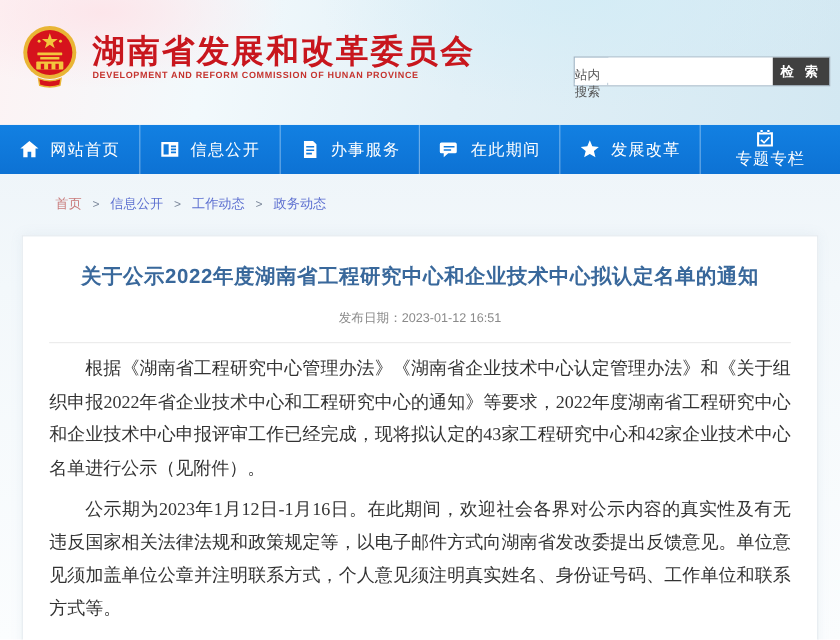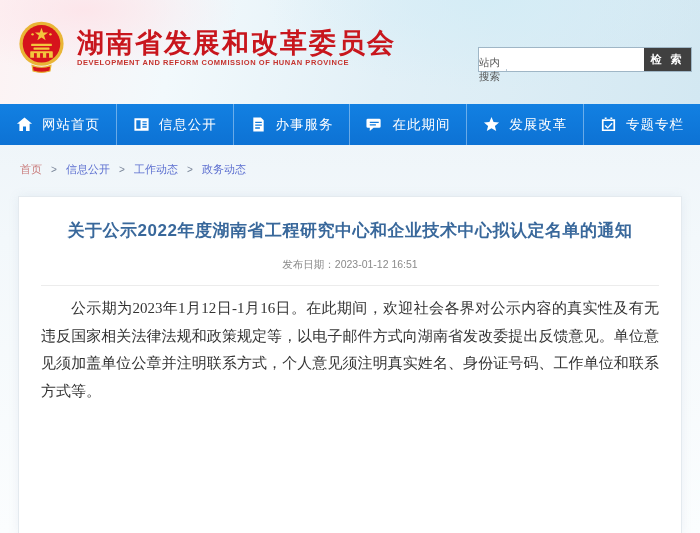--- a/index.html
+++ b/index.html
@@ -36,27 +36,27 @@
     font-size: 11px; font-weight: bold; letter-spacing: 3px; font-family: "Liberation Sans", sans-serif;
   }
 
   
   .main-nav { display: flex; height: 41px; background: linear-gradient(180deg, #1280e2 0%, #0d72d4 100%); }
   .nav-item {
     flex: 1; display: flex; align-items: center; justify-content: center;
     color: #fff; text-decoration: none; cursor: pointer;
     border-right: 1px solid rgba(255,255,255,0.38);
   }
-  .nav-item:last-child { border-right: none; }
+  .nav-item:last-child { border-right: none; flex-direction: column; }
   .nav-icon { display: flex; align-items: center; margin-right: 9px; }
   .nav-icon svg { width: 17px; height: 17px; fill: #fff; }
   .nav-label { font-size: 13.5px; letter-spacing: 1px; }
 
   
-  .breadcrumb { padding: 17px 0 0 20px; font-size: 11px; height: 51px; }
+  .breadcrumb { padding: 17px 0 0 46px; font-size: 11px; height: 51px; }
   .crumb { text-decoration: none; color: #5c6fd0; cursor: pointer; }
   .crumb.home { color: #c97b7b; }
   .crumb-sep { color: #7a8699; margin: 0 6px; font-size: 10px; }
 
   
   .content-box {
     width: 664px; margin: 0 auto; background: #fff;
     border: 1px solid #e4eaef; box-shadow: 0 0 10px rgba(120,150,175,0.10);
     padding: 22px 22px 30px 22px; min-height: 340px;
   }
@@ -169,18 +169,19 @@
     <span class="crumb-sep">&gt;</span>
     <a class="crumb">工作动态</a>
     <span class="crumb-sep">&gt;</span>
     <a class="crumb">政务动态</a>
   </div>
 
   <main class="content-box">
     <h1 class="article-title">关于公示2022年度湖南省工程研究中心和企业技术中心拟认定名单的通知</h1>
     <div class="pub-date"><span>发布日期：</span><span>2023-01-12 16:51</span></div>
     <hr class="divider">
+    <p class="body-para">根据《湖南省工程研究中心管理办法》《湖南省企业技术中心认定管理办法》和《关于组织申报2022年省企业技术中心和工程研究中心的通知》等要求，2022年度湖南省工程研究中心和企业技术中心申报评审工作已经完成，现将拟认定的43家工程研究中心和42家企业技术中心名单进行公示（见附件）。</p>
     <p class="body-para">公示期为2023年1月12日-1月16日。在此期间，欢迎社会各界对公示内容的真实性及有无违反国家相关法律法规和政策规定等，以电子邮件方式向湖南省发改委提出反馈意见。单位意见须加盖单位公章并注明联系方式，个人意见须注明真实姓名、身份证号码、工作单位和联系方式等。</p>
     <p class="contact-line"></p>
 
   </main>
 
 </div>
 
 </body></html>

